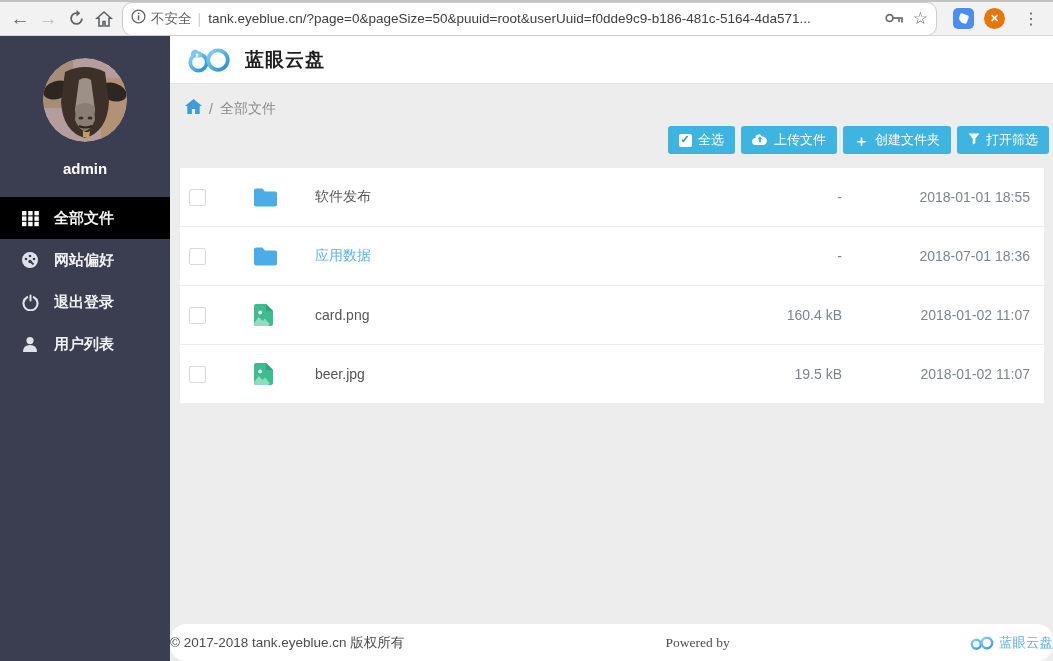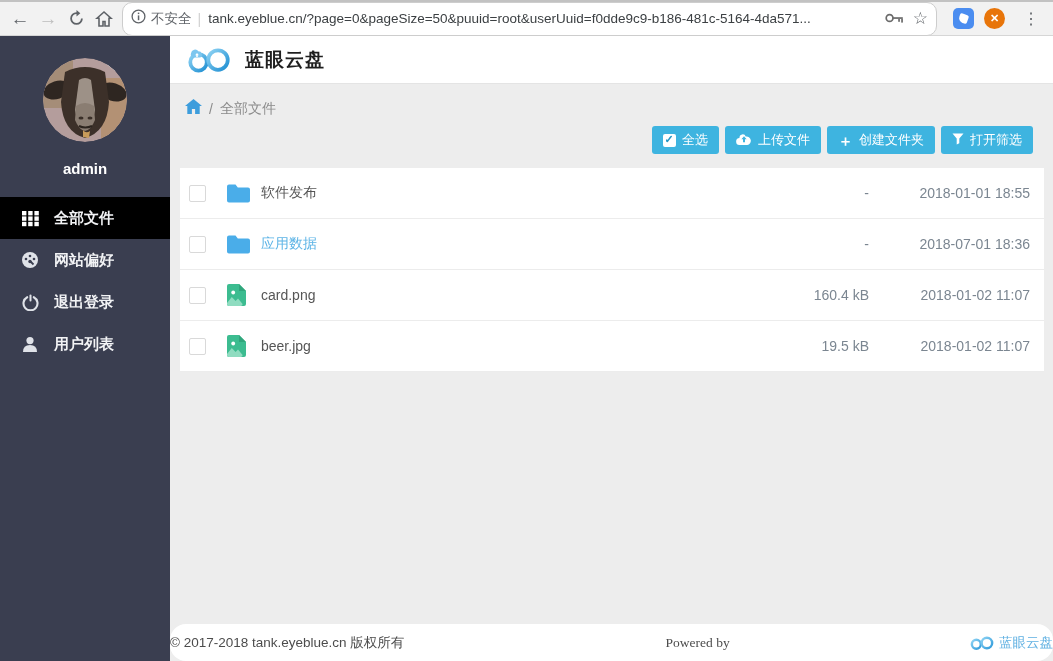--- a/index.html
+++ b/index.html
@@ -54,32 +54,32 @@
   
   .main { flex:1; display:flex; flex-direction:column; background:#ededed; min-width:0; }
   .main-header {
     height:48px; background:#fff; display:flex; align-items:center;
     padding:0 15px; gap:12px; border-bottom:1px solid #e4e4e4; flex:0 0 auto;
   }
   .app-title { font-size:19px; font-weight:bold; color:#1f1f1f; letter-spacing:1px; }
 
   .breadcrumb { display:flex; align-items:center; gap:7px; padding:15px 15px 2px; font-size:14px; color:#8b8b8b; }
 
-  .btn-row { display:flex; justify-content:flex-end; gap:6px; padding:6px 20px 0; }
+  .btn-row { display:flex; justify-content:flex-end; gap:6px; padding:6px 4px 0; }
   .btn {
     background:#3eb4e0; border:none; border-radius:3px; color:#fff; font-size:13px;
     padding:0 11px; height:28px; display:flex; align-items:center; gap:6px; cursor:pointer;
     font-family:"Liberation Sans", sans-serif;
   }
   .chk-ico { width:13px; height:13px; background:#fff; border-radius:2px; position:relative; }
   .chk-ico::after { content:"✓"; position:absolute; left:1.5px; top:-1px; color:#2596c4; font-size:11px; font-weight:bold; }
 
   
   .file-table { background:#fff; margin:14px 9px 0 10px; }
-  .file-row { display:flex; align-items:center; height:51px; border-bottom:1px solid #ececec; padding:0 12px 0 9px; }
+  .file-row { display:flex; align-items:center; height:59px; border-bottom:1px solid #ececec; padding:0 12px 0 9px;gap:27px; }
   .row-check { width:17px; height:17px; border:1px solid #d9d9d9; border-radius:2px; background:#fff; margin-right:20px; flex:0 0 auto; cursor:pointer; }
   .row-ico { width:26px; height:24px; margin-right:9px; flex:0 0 auto; display:flex; align-items:center; }
   .file-name { flex:1; font-size:14px; color:#565656; min-width:0; cursor:pointer; }
   .file-name.hovered { color:#5db4e6; }
   .file-size { width:150px; text-align:right; font-size:14px; color:#7b8691; }
   .file-date { width:163px; text-align:right; font-size:14px; color:#7b8691; padding-right:2px; }
 
   
   .footer {
     margin-top:auto; background:#fff; height:37px; flex:0 0 auto;

